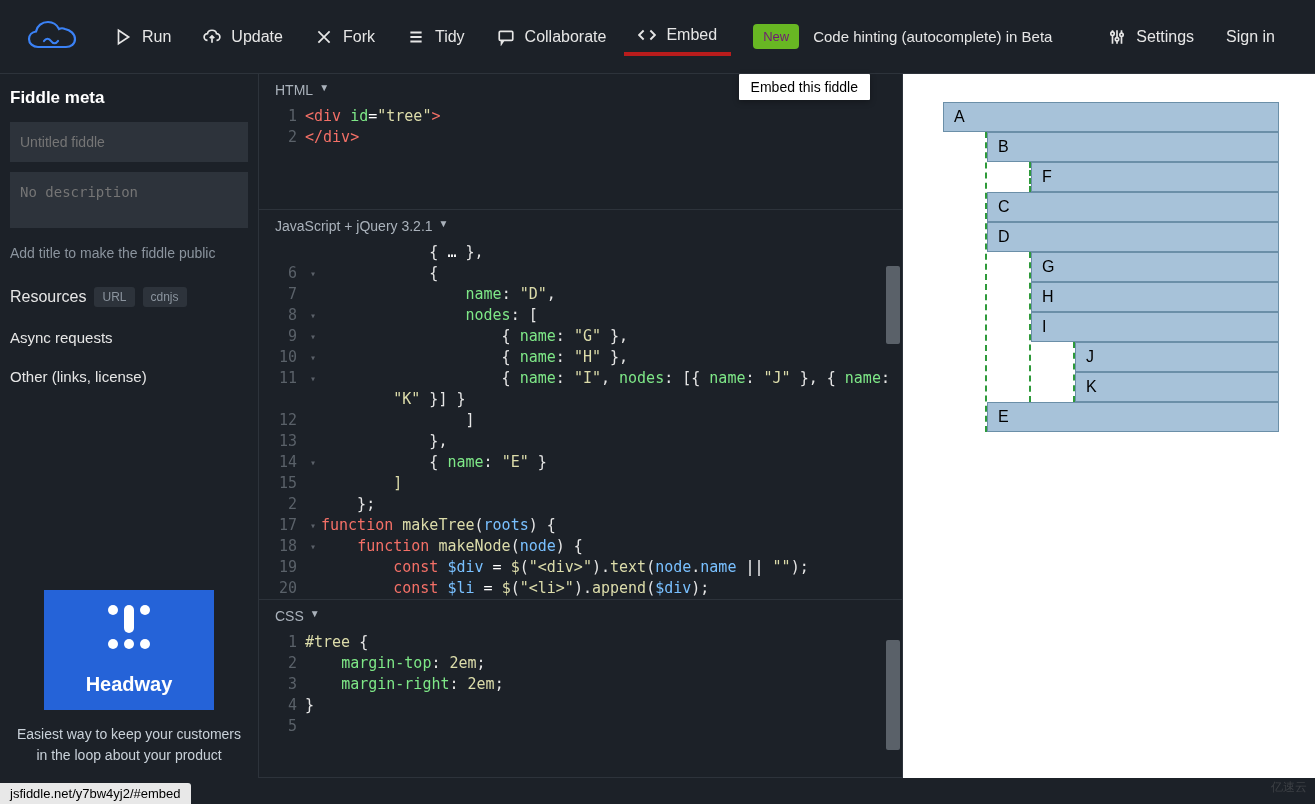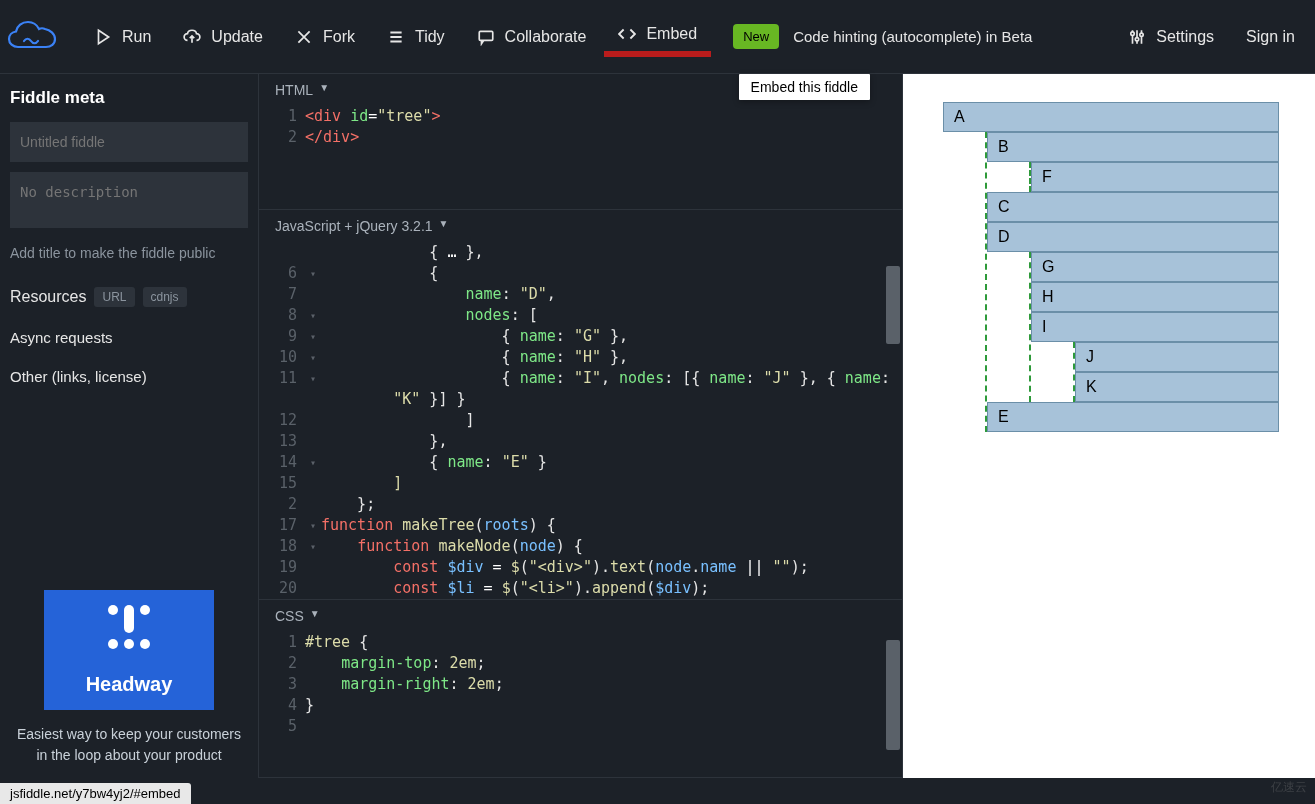--- a/index.html
+++ b/index.html
@@ -1,22 +1,22 @@
 <!DOCTYPE html>
 <html><head>
 <meta charset="utf-8">
 <style>
 *{box-sizing:border-box;margin:0;padding:0}
 body{font-family:-apple-system,BlinkMacSystemFont,"Segoe UI",Arial,sans-serif;background:#1c2128;color:#e6e6e6;font-size:14px;height:804px;overflow:hidden}
-.topbar{display:flex;align-items:center;height:74px;background:#1c2128;border-bottom:1px solid #2d333b;padding:0 6px;gap:4px}
+.topbar{display:flex;align-items:center;height:74px;background:#1c2128;border-bottom:1px solid #2d333b;padding:0 26px;gap:4px}
 .logo{width:52px;height:42px;display:flex;align-items:center;justify-content:center;margin-right:18px}
 .logo svg{width:52px;height:36px}
 .tb-item{display:flex;align-items:center;gap:10px;padding:8px 14px;cursor:pointer;color:#e6e6e6;font-size:16px}
 .tb-icon{display:flex;align-items:center;justify-content:center;width:18px;height:18px}
-.new-badge{background:#68b723;color:#000000;padding:5px 10px;border-radius:4px;font-size:13px;margin-left:18px;margin-right:10px}
+.new-badge{background:#68b723;color:#701a75;padding:5px 10px;border-radius:4px;font-size:13px;margin-left:18px;margin-right:10px}
 .hint-txt{font-size:15px;color:#e6e6e6}
 .spacer{flex:1}
 .main{display:flex;height:calc(100% - 100px)}
 .sidebar{width:258px;background:#1c2128;padding:14px 10px;position:relative}
 .sb-title{font-size:17px;font-weight:600;color:#fff;margin-bottom:14px}
 .sb-input{width:100%;background:#2d333b;border:none;color:#8b949e;padding:12px 10px;font-size:14px;outline:none}
 .sb-textarea{width:100%;background:#2d333b;border:none;color:#8b949e;padding:12px 10px;font-size:14px;outline:none;height:56px;resize:none;margin-top:10px}
 .sb-hint{color:#8b949e;font-size:14px;margin-top:14px}
 .sb-section{display:flex;align-items:center;gap:8px;margin-top:26px}
 .sb-sec-title{font-size:16px;color:#e6e6e6}
@@ -113,21 +113,21 @@
   </div>
   <div class="tb-item">
     <span class="tb-icon">
         <svg viewBox="0 0 16 16" fill="none" stroke="#e6e6e6" stroke-width="1.5">
           <rect x="2" y="3" width="12" height="8" rx="1"></rect>
           <path d="M6 11l-2 3v-3"></path>
         </svg>
       </span>
     <span>Collaborate</span>
   </div>
-  <div class="tb-item" style="border-bottom:6px solid #b91c1c">
+  <div class="tb-item" style="border-bottom:4px solid #b91c1c">
     <span class="tb-icon">
         <svg viewBox="0 0 16 16" fill="none" stroke="#e6e6e6" stroke-width="1.6">
           <path d="M5 4L1 8l4 4M11 4l4 4-4 4"></path>
         </svg>
       </span>
     <span>Embed</span>
   </div>
   <span class="new-badge">New</span>
   <span class="hint-txt">Code hinting (autocomplete) in Beta</span>
   <div class="spacer"></div>

